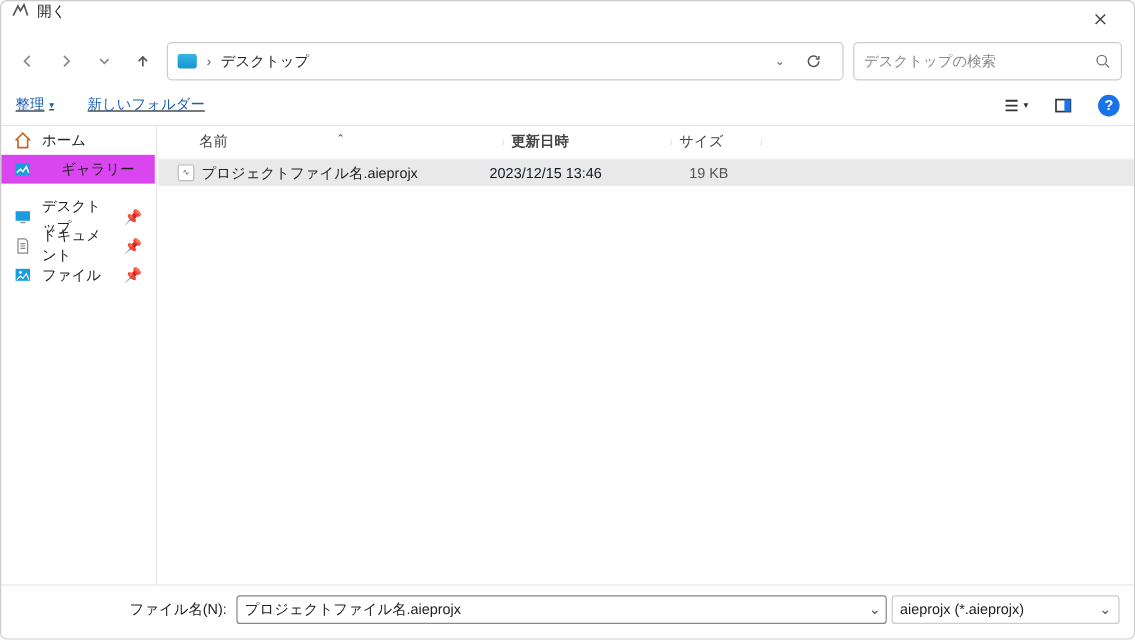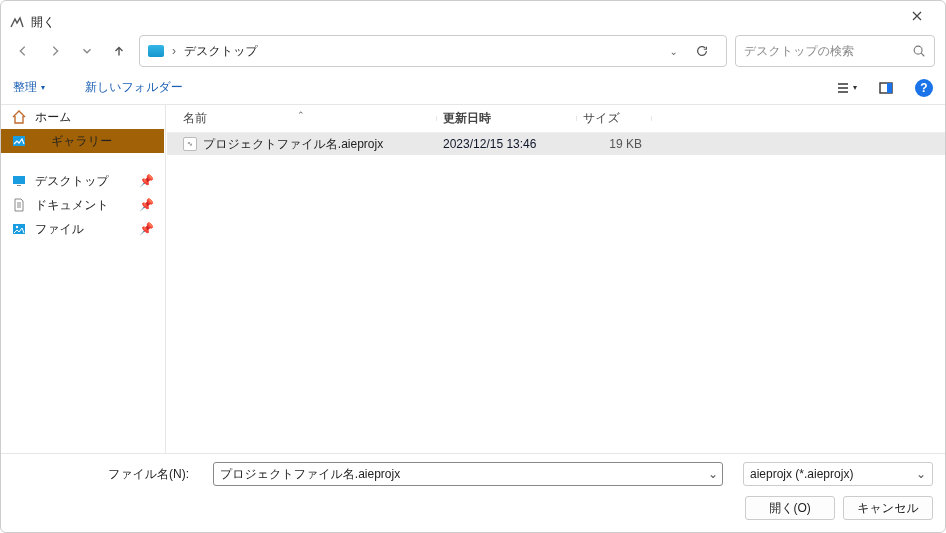--- a/index.html
+++ b/index.html
@@ -1,69 +1,69 @@
 <!DOCTYPE html>
 <html><head>
 <meta charset="utf-8">
 <style>
 * { margin: 0; padding: 0; box-sizing: border-box; font-family: "Yu Gothic UI", "Meiryo", sans-serif; }
 body { background: #fff; width: 946px; height: 533px; border: 1px solid #ccc; border-radius: 6px; overflow: hidden; display: flex; flex-direction: column; font-size: 12px; color: #222; }
-.titlebar { height: 30px; display: flex; align-items: flex-end; padding: 0 8px; }
+.titlebar { height: 30px; display: flex; align-items: flex-start; padding: 0 8px; }
 .titlebar .app-icon { width: 16px; height: 16px; margin-right: 6px; display: inline-flex; align-items: center; justify-content: center; }
 .titlebar .title { flex: 1; }
 .titlebar .close { width: 40px; height: 30px; display: flex; align-items: center; justify-content: center; }
 .titlebar .close svg { width: 10px; height: 10px; }
 
 .navrow { height: 40px; display: flex; align-items: center; padding: 6px 10px; gap: 8px; }
 .navbtn { width: 24px; height: 24px; display: flex; align-items: center; justify-content: center; color: #6a6a6a; }
 .navbtn svg { width: 14px; height: 14px; }
 .address { flex: 1; height: 32px; border: 1px solid #ccc; border-radius: 4px; display: flex; align-items: center; padding: 0 8px; gap: 8px; }
 .address .drive-icon { width: 16px; height: 12px; background: linear-gradient(#35b6e6,#1596ce); border-radius: 2px; }
 .address .chev { color: #666; }
 .address .crumb { color: #222; }
 .address .spacer { flex: 1; }
 .refresh { width: 32px; height: 32px; display: flex; align-items: center; justify-content: center; }
-.search { width: 200px; height: 32px; border: 1px solid #ccc; border-radius: 4px; display: flex; align-items: center; padding: 0 8px; color: #888; }
+.search { width: 224px; height: 32px; border: 1px solid #ccc; border-radius: 4px; display: flex; align-items: center; padding: 0 8px; color: #888; }
 .search .ph { flex: 1; }
 .search svg { width: 14px; height: 14px; }
 
 .toolbar { height: 34px; border-bottom: 1px solid #e6e6e6; display: flex; align-items: center; padding: 0 12px; gap: 18px; }
-.toolbar .tb-left { display: flex; align-items: flex-end; gap: 40px; }
+.toolbar .tb-left { display: flex; align-items: flex-end; gap: 28px; text-decoration: underline; }
 .toolbar .tb-item { color: #1a5fb4; display: flex; align-items: center; gap: 4px; }
 .toolbar .tb-right { margin-left: auto; display: flex; align-items: center; gap: 18px; }
 .toolbar .iconbtn { width: 22px; height: 22px; display: flex; align-items: center; justify-content: center; color: #333; }
 .help-icon { width: 18px; height: 18px; border-radius: 50%; background: #1a73e8; color: #fff; display: flex; align-items: center; justify-content: center; font-size: 12px; font-weight: bold; }
 
 .content { flex: 1; display: flex; min-height: 0; }
-.sidebar { width: 163px; border-right: 0; }
+.sidebar { width: 128px; border-right: 0; }
 .sep-vert { width: 1px; background: #e6e6e6; margin: 0 1px; }
 .side-item { height: 24px; display: flex; align-items: center; padding: 0 10px; gap: 8px; }
-.side-item.selected { background: #a16207; gap: 24px; }
+.side-item.selected { background: #d946ef; gap: 24px; }
 .side-item .pin { margin-left: auto; color: #8a8a8a; }
 .side-group-gap { height: 16px; }
 .side-icon { width: 16px; height: 16px; display: inline-flex; align-items: center; justify-content: center; }
 
 .filearea { flex: 1; display: flex; flex-direction: column; }
 .columns { height: 28px; display: flex; align-items: center; border-bottom: 1px solid #eee; font-size: 12px; color: #444; padding-left: 10px; }
 .columns .col { position: relative; padding-left: 6px; }
 .columns .col::after { content: ""; position: absolute; right: 0; top: 6px; bottom: 6px; width: 1px; background: #e6e6e6; }
-.col-name { width: 260px; }
+.col-name { width: 260px; margin-left: 18px; }
 .col-date { width: 140px; font-weight: bold; }
 .col-type { width: 120px; }
 .col-size { width: 75px; text-align: left; }
 .col-sort { position: absolute; left: 120px; top: 0; color: #666; font-size: 9px; }
 .filerow { height: 22px; display: flex; align-items: center; padding-left: 10px; background: #e9e9e9; }
 .filerow .fname { width: 260px; display: flex; align-items: center; gap: 6px; padding-left: 6px; }
 .filerow .fdate { width: 140px; color: #0f172a; padding-left: 6px; }
 .filerow .ftype { width: 120px; color: #555; padding-left: 6px; }
 .filerow .fsize { width: 75px; text-align: right; color: #555; padding-right: 10px; }
 .file-icon { width: 14px; height: 14px; background: #fff; border: 1px solid #bbb; border-radius: 2px; display: inline-flex; align-items: center; justify-content: center; font-size: 7px; color: #555; }
 
 .footer { border-top: 1px solid #e6e6e6; padding: 8px 12px 12px; display: flex; flex-direction: column; gap: 10px; }
-.row1 { display: flex; align-items: center; gap: 20px; }
+.row1 { display: flex; align-items: center; gap: 4px; }
 .row1 .label { width: 180px; text-align: right; padding-right: 4px; }
 .fn-input { flex: 1; height: 24px; border: 1px solid #888; border-radius: 3px; display: flex; align-items: center; padding: 0 6px; position: relative; }
 .fn-input .dd { position: absolute; right: 4px; color: #555; }
 .filter { width: 190px; height: 24px; border: 1px solid #ccc; border-radius: 3px; display: flex; align-items: center; padding: 0 6px; position: relative; }
 .filter .dd { position: absolute; right: 6px; color: #555; }
 .row2 { display: flex; justify-content: flex-end; gap: 8px; }
 .btn { min-width: 90px; height: 24px; border: 1px solid #ccc; border-radius: 3px; background: #fdfdfd; display: flex; align-items: center; justify-content: center; padding: 0 12px; }
 </style>
 </head>
 <body>
@@ -227,17 +227,13 @@
     <span class="label">ファイル名(N):</span>
     <div class="fn-input">
       <span>プロジェクトファイル名.aieprojx</span>
       <span class="dd">⌄</span>
     </div>
     <div class="filter">
       <span>aieprojx (*.aieprojx)</span>
       <span class="dd">⌄</span>
     </div>
   </div>
-  <div class="row2">
-    <div class="btn">開く(O)</div>
-    <div class="btn">キャンセル</div>
-  </div>
 </div>
 
 </body></html>

